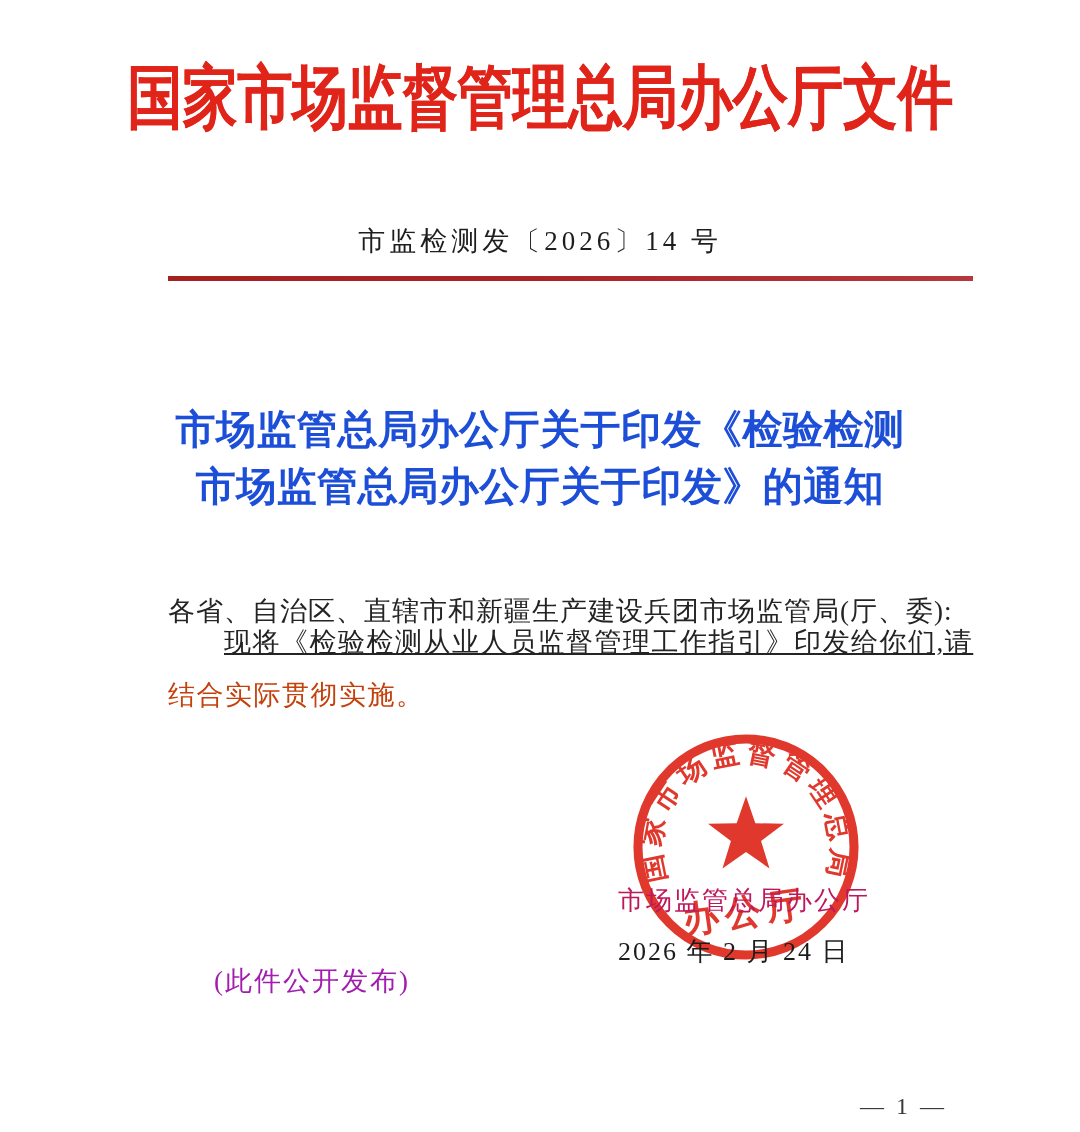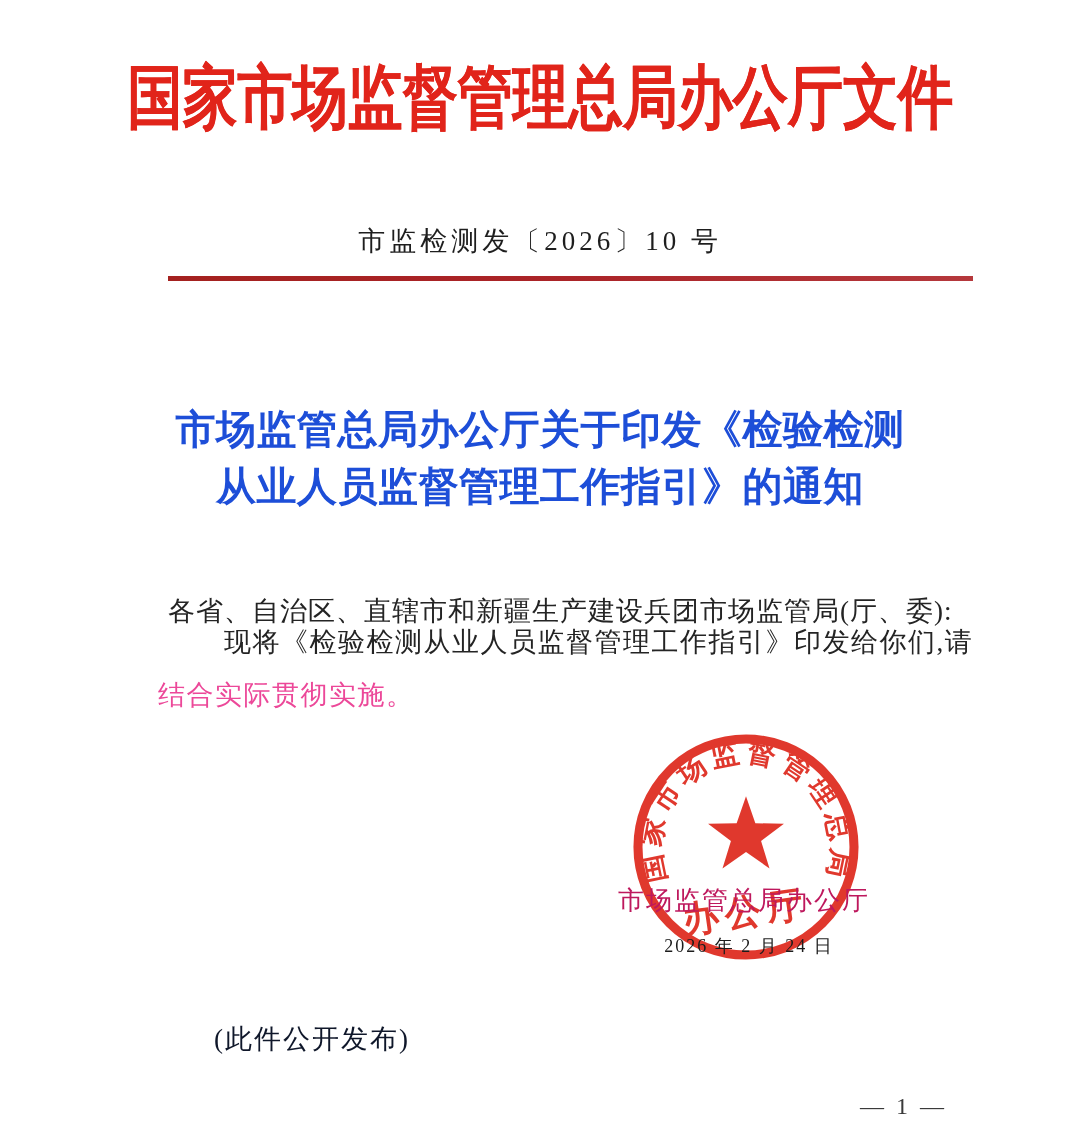--- a/index.html
+++ b/index.html
@@ -72,29 +72,30 @@
   .body-line-1 {
     position: absolute;
     top: 607px;
     left: 138px;
     width: 830px;
     font-size: 27px;
     letter-spacing: 1.5px;
     color: #242424;
     text-indent: 56px;
     white-space: nowrap;
+    text-decoration: underline;
   }
   .body-line-2 {
     position: absolute;
     top: 660px;
-    left: 128px;
+    left: 138px;
     width: 810px;
     font-size: 27px;
     letter-spacing: 1.5px;
-    color: #ec4899;
+    color: #c2410c;
   }
   .seal-wrap {
     position: absolute;
     left: 598px;
     top: 712px;
     width: 236px;
     height: 236px;
     z-index: 1;
     opacity: 0.93;
   }
@@ -107,57 +108,57 @@
     font-size: 26px;
     letter-spacing: 2px;
     color: #be185d;
     z-index: 2;
   }
   .sign-date {
     position: absolute;
     top: 917px;
     left: 588px;
     width: 262px;
-    text-align: center;
-    font-size: 18px;
+    text-align: left;
+    font-size: 26px;
     letter-spacing: 2px;
     color: #1c1c1c;
     z-index: 2;
   }
   .footnote {
     position: absolute;
-    top: 1004px;
+    top: 946px;
     left: 184px;
     font-size: 27px;
     letter-spacing: 2px;
-    color: #0f172a;
+    color: #a21caf;
   }
   .page-number {
     position: absolute;
     top: 1076px;
     left: 830px;
     font-size: 24px;
     letter-spacing: 3px;
     color: #3a3a3a;
   }
 </style>
 </head>
 <body>
 
 <div class="page">
 
   <div class="header-title">国家市场监督管理总局办公厅文件</div>
 
-  <div class="doc-number">市监检测发〔2026〕10 号</div>
+  <div class="doc-number">市监检测发〔2026〕14 号</div>
 
   <div class="red-divider"></div>
 
   <div class="doc-title">
     <div>市场监管总局办公厅关于印发《检验检测</div>
-    <div>从业人员监督管理工作指引》的通知</div>
+    <div>市场监管总局办公厅关于印发》的通知</div>
   </div>
 
   <div class="salutation">各省、自治区、直辖市和新疆生产建设兵团市场监管局(厅、委):</div>
 
   <div class="body-line-1">现将《检验检测从业人员监督管理工作指引》印发给你们,请</div>
 
   <div class="body-line-2">结合实际贯彻实施。</div>
 
   <div class="seal-wrap">
     <svg width="236" height="236" viewBox="0 0 260 260">

